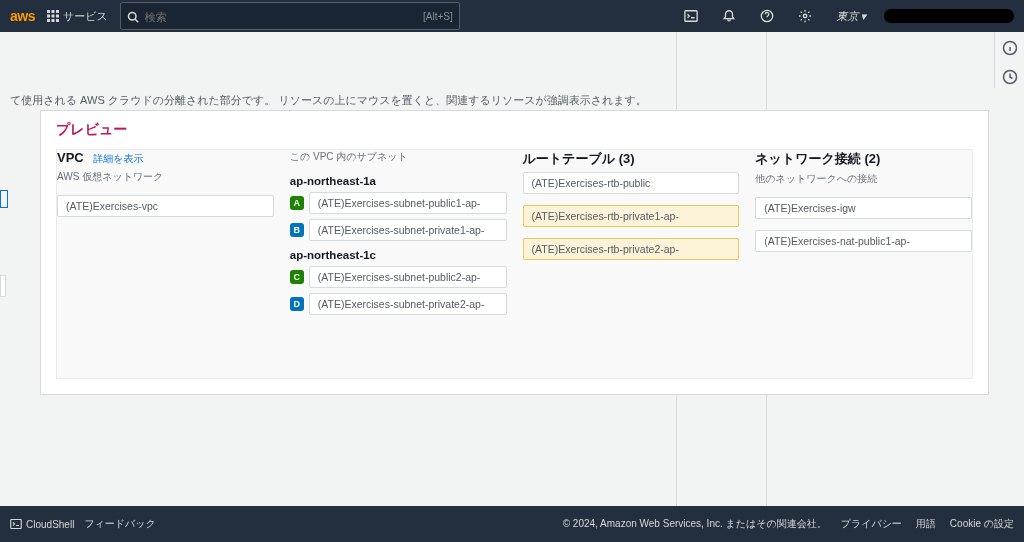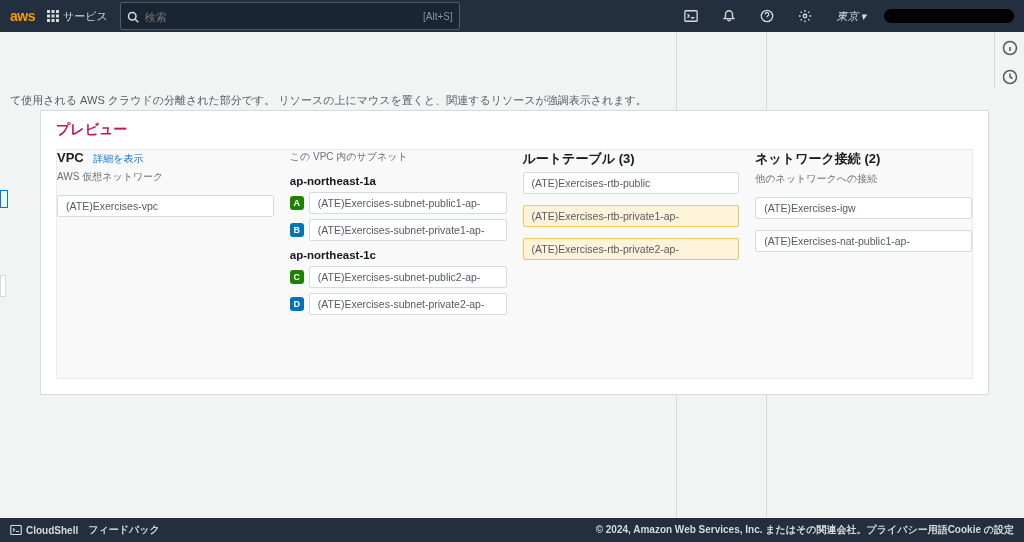--- a/index.html
+++ b/index.html
@@ -57,26 +57,26 @@
     
     .subnet-item { display: flex; align-items: center; gap: 5px; margin-bottom: 5px; }
     .subnet-badge { width: 14px; height: 14px; border-radius: 3px; color: #fff; font-size: 9px; font-weight: bold; display: flex; align-items: center; justify-content: center; flex-shrink: 0; }
     .badge-a { background: #1d8102; }
     .badge-b { background: #0073bb; }
     .badge-c { background: #1d8102; }
     .badge-d { background: #0073bb; }
     .subnet-item .resource-box { margin-bottom: 0; flex: 1; }
 
     
-    .footer { position: absolute; bottom: 0; left: 0; right: 0; height: 24px; background: #232f3e; display: flex; align-items: center; padding: 0 10px; color: #d5dbdb; font-size: 10px; font-weight: bold; }
+    .footer { position: absolute; bottom: 0; left: 0; right: 0; height: 36px; background: #232f3e; display: flex; align-items: center; padding: 0 10px; color: #d5dbdb; font-size: 10px; }
     .footer-left { display: flex; align-items: center; gap: 10px; }
     .cloudshell-btn { display: flex; align-items: center; gap: 4px; cursor: pointer; }
     .feedback-btn { cursor: pointer; }
     .footer-spacer { flex: 1; }
-    .footer-right { display: flex; align-items: center; }
+    .footer-right { display: flex; align-items: center; gap: 14px; }
     .footer-link { cursor: pointer; }
   </style>
 </head>
 <body>
 
 <div class="top-nav">
   <span class="aws-logo">aws</span>
   <span class="services-link">
     <span class="services-grid">
       <svg width="12" height="12" viewBox="0 0 12 12">

